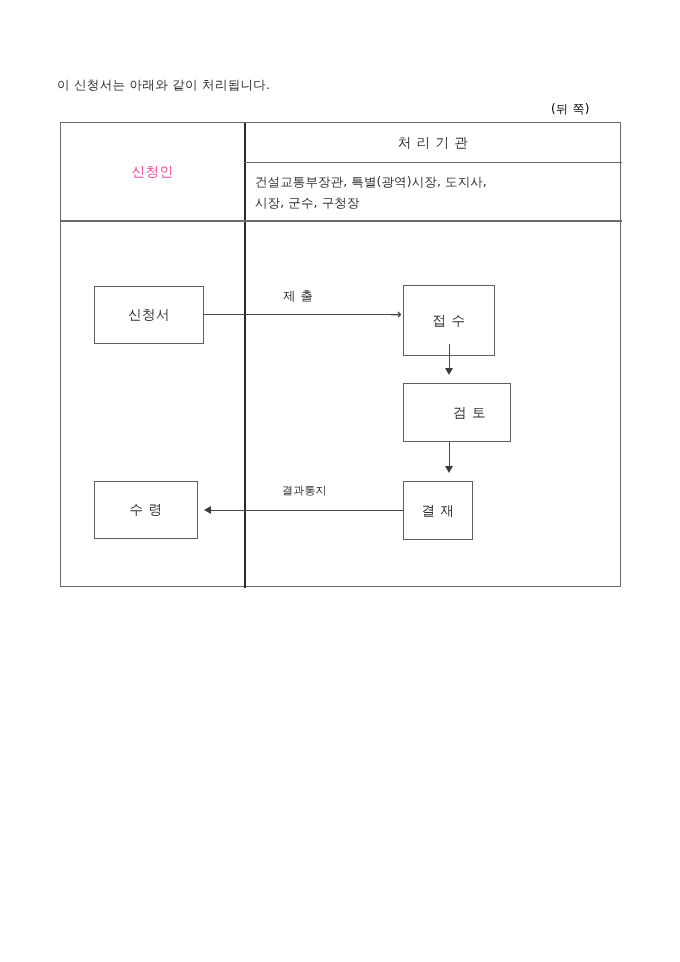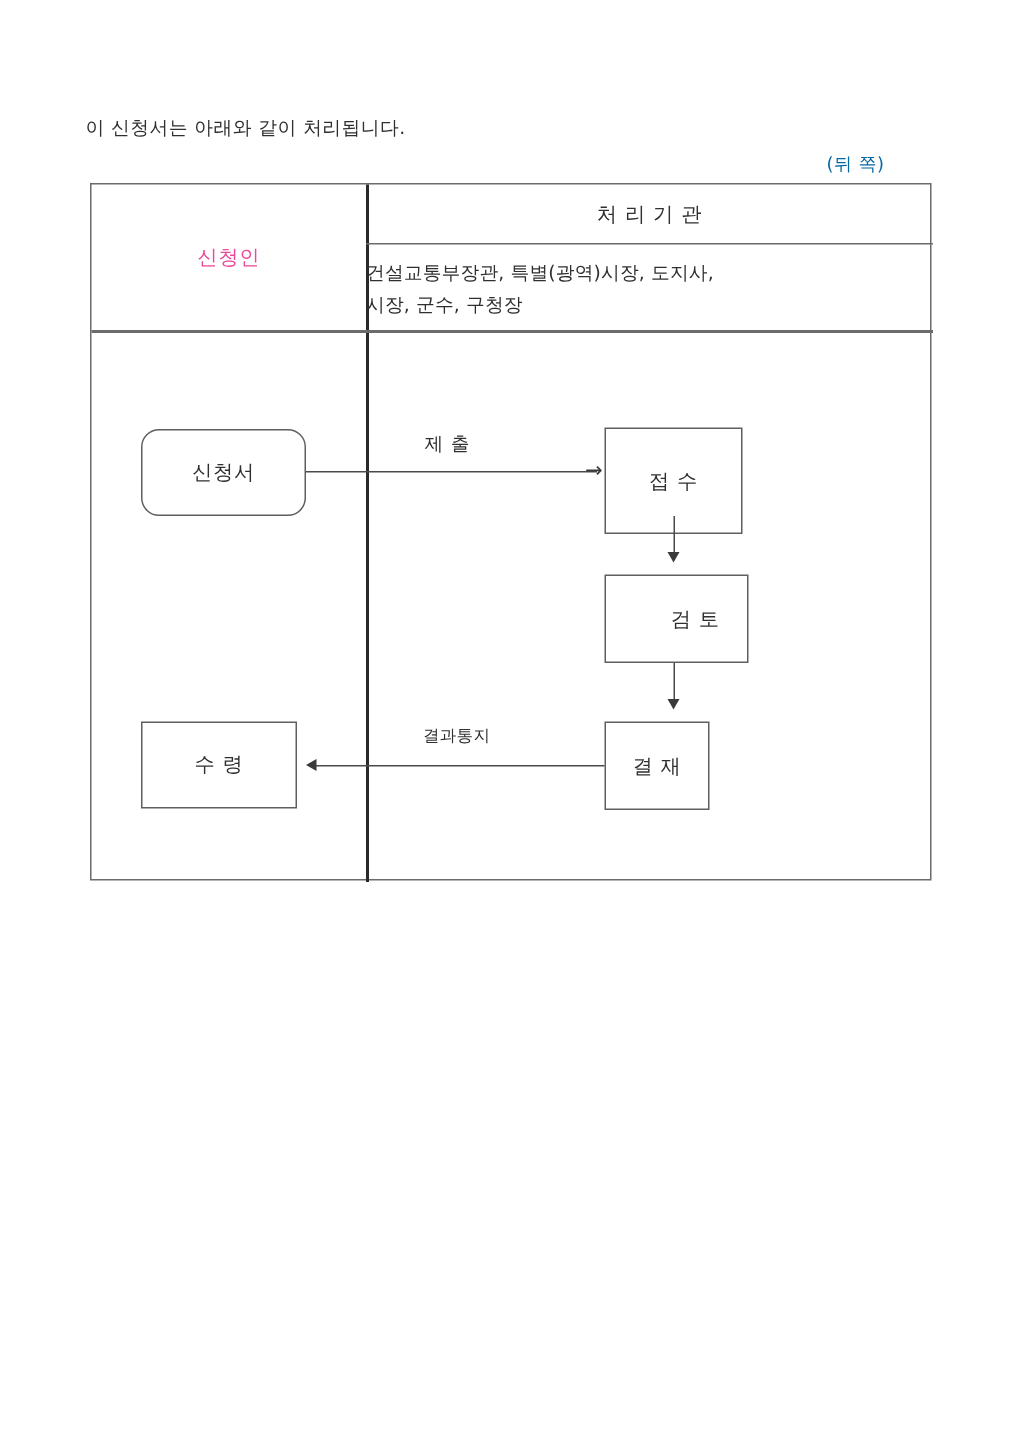--- a/index.html
+++ b/index.html
@@ -27,21 +27,21 @@
     white-space: nowrap;
   }
 
   
   .page-marker {
     position: absolute;
     left: 551px;
     top: 101px;
     font-size: 12px;
     letter-spacing: 0.3px;
-    color: #0369a1;
+    color: #000000;
     white-space: nowrap;
   }
 
   
   .table-frame {
     position: absolute;
     left: 60px;
     top: 122px;
     width: 561px;
     height: 465px;
@@ -102,21 +102,21 @@
     height: 39px;
     display: flex;
     align-items: center;
     justify-content: center;
     font-size: 13.5px;
     letter-spacing: 0.5px;
     color: #2f2f2f;
   }
   .agency-body {
     position: absolute;
-    left: 167px;
+    left: 178px;
     top: 39px;
     width: 378px;
     height: 72px;
     padding: 9px 0 0 16px;
     box-sizing: border-box;
     font-size: 12.5px;
     line-height: 21px;
     letter-spacing: 0.1px;
     color: #2f2f2f;
   }
@@ -135,23 +135,23 @@
     border: 1.4px solid #5f5f5f;
     box-sizing: border-box;
     background: #ffffff;
     display: flex;
     align-items: center;
     justify-content: center;
     font-size: 13.5px;
     letter-spacing: 0.5px;
     color: #2f2f2f;
   }
-  .node-apply   { left: 33px;  top: 66px;  width: 110px; height: 58px; border-radius: 12px; }
+  .node-apply   { left: 33px;  top: 66px;  width: 110px; height: 58px; }
   .node-receive { left: 342px; top: 65px;  width: 92px;  height: 71px; }
-  .node-review  { left: 342px; top: 163px; width: 96px;  height: 59px; padding-left: 25px; }
+  .node-review  { left: 342px; top: 163px; width: 108px;  height: 59px; padding-left: 25px; }
   .node-approve { left: 342px; top: 261px; width: 70px;  height: 59px; }
   .node-pickup  { left: 33px;  top: 261px; width: 104px; height: 58px; }
 
   
   .line-submit {
     position: absolute;
     left: 143px;
     top: 94px;
     width: 194px;
     height: 1.4px;

